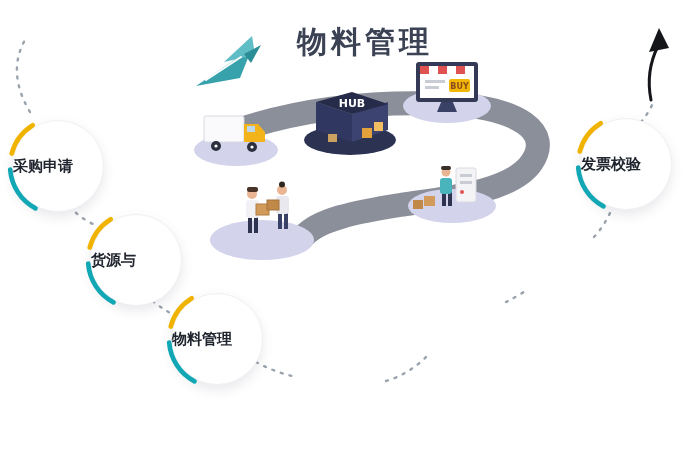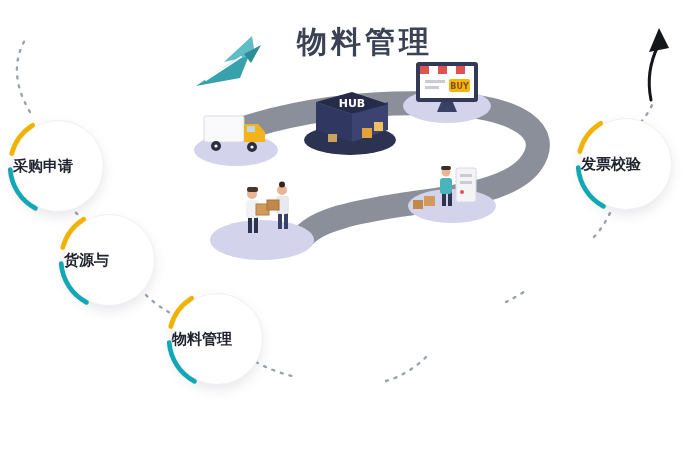--- a/index.html
+++ b/index.html
@@ -138,21 +138,21 @@
     <svg class="ring" viewBox="0 0 100 100">
       <circle class="arc gold" cx="50" cy="50" r="47" pathLength="100" transform="rotate(195 50 50)"></circle>
       <circle class="arc teal" cx="50" cy="50" r="47" pathLength="100" transform="rotate(118 50 50)"></circle>
     </svg>
     <div class="step-label">
       <span>采购申请</span>
       <span></span>
     </div>
   </div>
 
-  <div class="step" style="left:63px;top:214px">
+  <div class="step" style="left:90px;top:214px">
     <svg class="ring" viewBox="0 0 100 100">
       <circle class="arc gold" cx="50" cy="50" r="47" pathLength="100" transform="rotate(195 50 50)"></circle>
       <circle class="arc teal" cx="50" cy="50" r="47" pathLength="100" transform="rotate(118 50 50)"></circle>
     </svg>
     <div class="step-label">
       <span>货源与</span>
     </div>
   </div>
 
   <div class="step" style="left:171px;top:293px">

